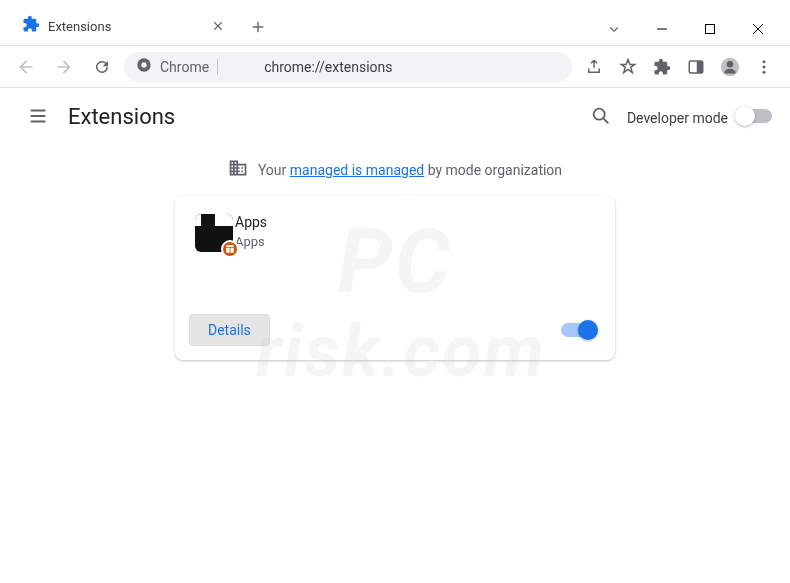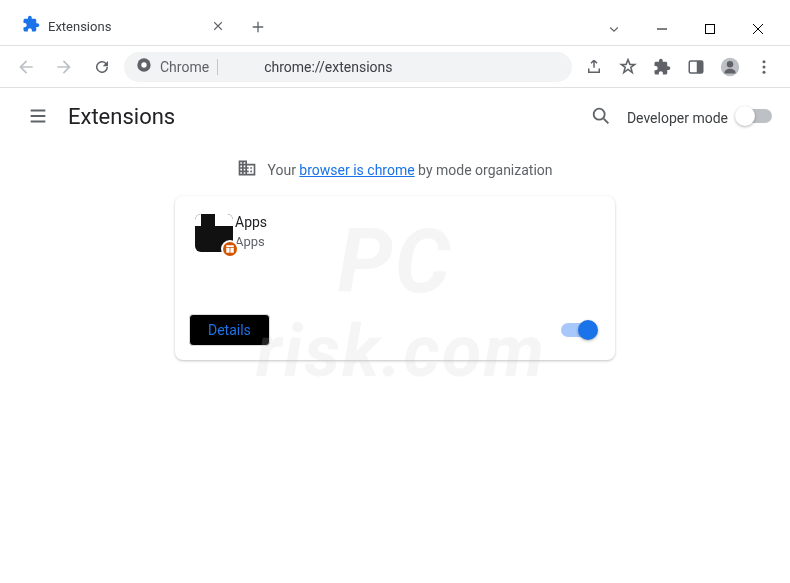--- a/index.html
+++ b/index.html
@@ -52,21 +52,21 @@
 .card-body { display: flex; padding: 18px 20px 48px 20px; }
 .ext-icon { width: 40px; height: 40px; position: relative; }
 .ext-icon .base { width: 38px; height: 38px; background: #111; border-radius: 6px; position: relative; overflow: hidden; }
 .ext-icon .base::before { content: ''; position: absolute; top: 0; left: 0; right: 0; height: 12px; background: #fff; }
 .ext-icon .base::after { content: ''; position: absolute; top: 0; left: 6px; width: 14px; height: 22px; background: #111; border-radius: 0 0 6px 6px; }
 .ext-badge { position: absolute; right: -4px; bottom: -4px; width: 18px; height: 18px; background: #d35400; border-radius: 50%; border: 2px solid #fff; display: flex; align-items: center; justify-content: center; }
 .ext-badge svg { width: 10px; height: 10px; color: #fff; }
 .ext-name { font-size: 14px; color: #202124; margin-bottom: 4px; }
 .ext-desc { font-size: 13px; color: #5f6368; }
 .card-footer { display: flex; align-items: center; justify-content: space-between; padding: 12px 20px 14px 14px; }
-.details-btn { border: 1px solid #dadce0; background: #000000; color: #1a73e8; font-size: 14px; padding: 7px 18px; border-radius: 4px; cursor: pointer; }
+.details-btn { border: 1px solid #dadce0; background: #e5e5e5; color: #1a73e8; font-size: 14px; padding: 7px 18px; border-radius: 4px; cursor: pointer; }
 
 
 .watermark { position: absolute; left: 50%; top: 52%; transform: translate(-50%, -50%); font-size: 88px; font-weight: bold; font-style: italic; color: rgba(200,200,200,0.18); pointer-events: none; text-align: center; line-height: 1; letter-spacing: 2px; }
 .watermark .small { font-size: 72px; display: block; margin-top: 10px; margin-left: 12px; }
 </style>
 </head>
 <body>
 
 <div class="titlebar">
   <div class="tab-strip">
@@ -198,21 +198,21 @@
     </div>
 </div>
 
 <div class="managed">
   <span class="managed-icon">
     <svg viewBox="0 0 24 24">
         <path fill="currentColor" d="M12 7V3H2v18h20V7H12zM6 19H4v-2h2v2zm0-4H4v-2h2v2zm0-4H4V9h2v2zm0-4H4V5h2v2zm4 12H8v-2h2v2zm0-4H8v-2h2v2zm0-4H8V9h2v2zm0-4H8V5h2v2zm10 12h-8v-2h2v-2h-2v-2h2v-2h-2V9h8v10zm-2-8h-2v2h2v-2zm0 4h-2v2h2v-2z"></path>
       </svg>
   </span>
   <span class="managed-text">
-    <span>Your </span><a href="#">browser is chrome</a><span> by mode organization</span>
+    <span>Your </span><a href="#">managed is managed</a><span> by mode organization</span>
   </span>
 </div>
 
 <div class="card-wrap">
   <div class="card">
     <div class="card-body">
       <div class="ext-icon">
         <div class="base"></div>
         <div class="ext-badge">
           <svg viewBox="0 0 24 24">

